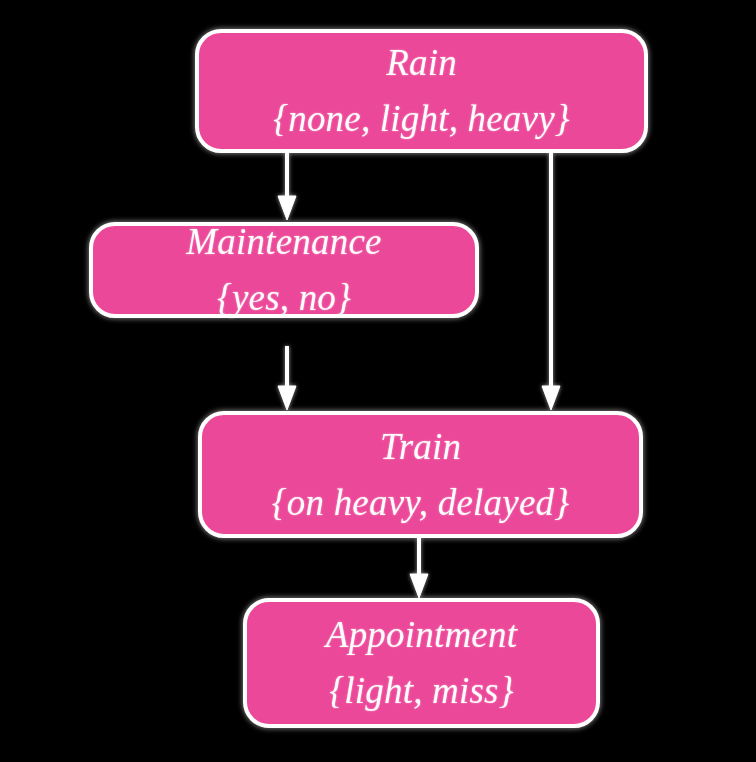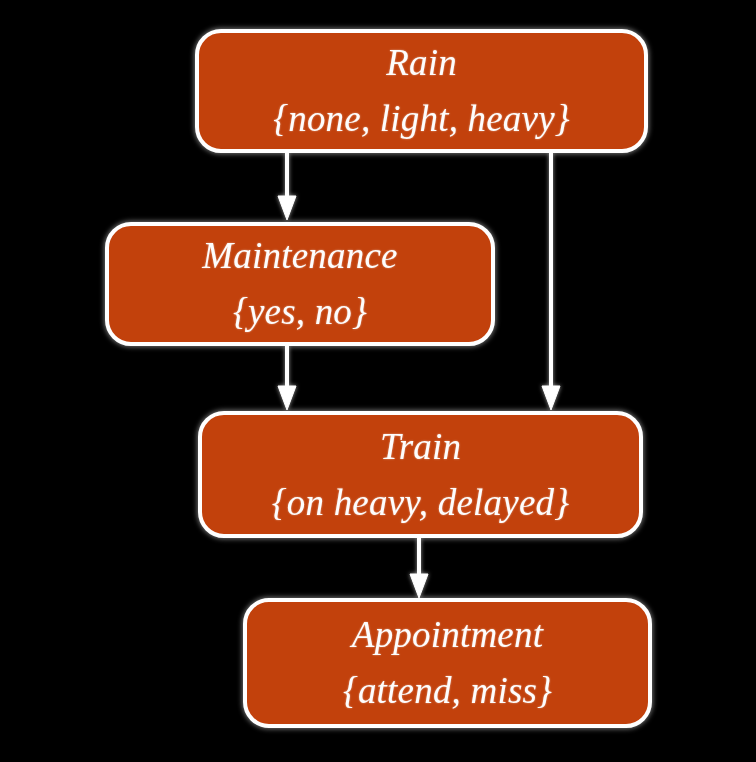--- a/index.html
+++ b/index.html
@@ -11,21 +11,21 @@
     position: relative;
     width: 756px;
     height: 762px;
     background: #000000;
     overflow: hidden;
     font-family: "Liberation Serif", "DejaVu Serif", serif;
   }
   .node {
     position: absolute;
     box-sizing: border-box;
-    background: #c2410c;
+    background: #ec4899;
     border: 4px solid #ffffff;
     border-radius: 26px;
     display: flex;
     flex-direction: column;
     align-items: center;
     justify-content: center;
     color: #ffffff;
     box-shadow: 0 0 5px 1px rgba(255,255,255,0.45);
     text-align: center;
   }
@@ -35,23 +35,23 @@
     line-height: 1.18;
     letter-spacing: 0.2px;
     color: #fdfdfd;
     text-shadow: 0 0 2px rgba(255,255,255,0.55);
     white-space: nowrap;
   }
   .node .line.name { font-size: 37px; }
   .node .line.states { font-size: 37px; margin-top: 12px; }
 
   #node-rain      { left: 195px; top: 29px;  width: 453px; height: 124px; }
-  #node-maint     { left: 105px;  top: 222px; width: 390px; height: 124px; }
+  #node-maint     { left: 89px;  top: 222px; width: 390px; height: 96px; }
   #node-train     { left: 198px; top: 411px; width: 445px; height: 127px; }
-  #node-appt      { left: 243px; top: 598px; width: 409px; height: 130px; }
+  #node-appt      { left: 243px; top: 598px; width: 357px; height: 130px; }
 
   .edge {
     position: absolute;
     pointer-events: none;
     overflow: visible;
   }
   .edge svg { display: block; overflow: visible; }
   .edge path, .edge polygon {
     fill: #ffffff;
     stroke: #ffffff;
@@ -113,16 +113,16 @@
     <div class="line states">{yes, no}</div>
   </div>
 
   <div class="node" id="node-train">
     <div class="line name">Train</div>
     <div class="line states">{on heavy, delayed}</div>
   </div>
 
   <div class="node" id="node-appt">
     <div class="line name">Appointment</div>
-    <div class="line states">{attend, miss}</div>
+    <div class="line states">{light, miss}</div>
   </div>
 
 </div>
 
 </body></html>

